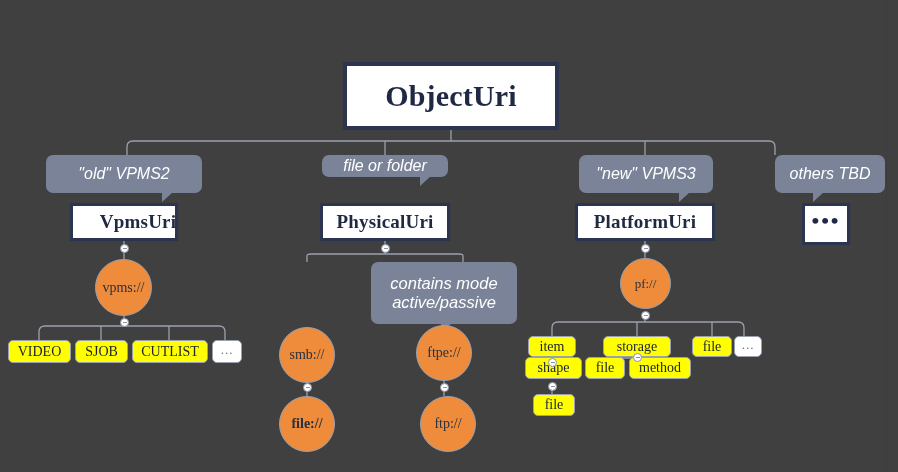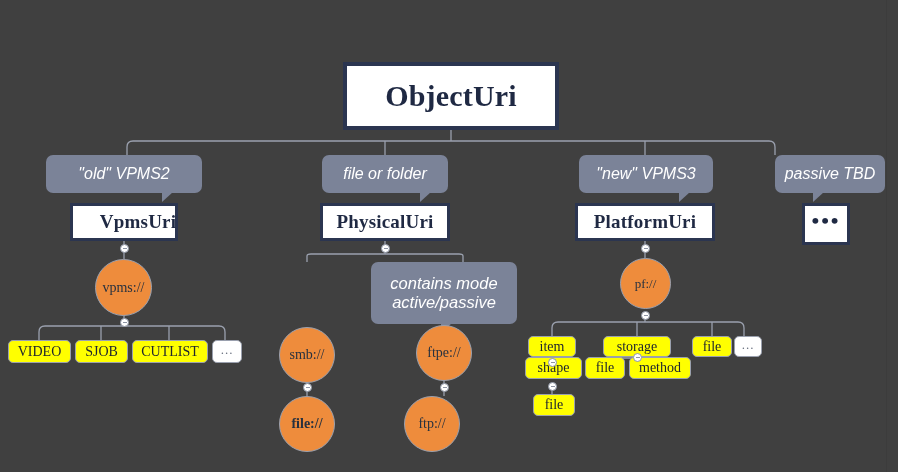--- a/index.html
+++ b/index.html
@@ -211,21 +211,21 @@
   <div class="leafbox" style="left:75px; top:340px; width:53px; height:23px;">
     <span>SJOB</span>
   </div>
   <div class="leafbox" style="left:132px; top:340px; width:76px; height:23px;">
     <span>CUTLIST</span>
   </div>
   <div class="leafbox blank" style="left:212px; top:340px; width:30px; height:23px;">
     <span>...</span>
   </div>
 
-  <div class="callout" style="left:322px; top:155px; width:126px; height:38px;">
+  <div class="callout" style="left:322px; top:155px; width:126px; height:22px;">
     <span>file or folder</span>
     <span class="tail" style="left:98px;"></span>
   </div>
 
   <div class="classbox lvl2" style="left:320px; top:203px; width:130px; height:38px;">
     <span>PhysicalUri</span>
   </div>
   <div class="toggle" style="left:381px; top:244px;"></div>
 
 
@@ -242,21 +242,21 @@
   </div>
   <div class="toggle" style="left:303px; top:383px;"></div>
   <div class="circlenode" style="left:279px; top:396px; width:56px; height:56px;font-weight:bold;">
     <span>file://</span>
   </div>
 
   <div class="circlenode" style="left:416px; top:325px; width:56px; height:56px;">
     <span>ftpe://</span>
   </div>
   <div class="toggle" style="left:440px; top:383px;"></div>
-  <div class="circlenode" style="left:404px; top:396px; width:56px; height:56px;">
+  <div class="circlenode" style="left:420px; top:396px; width:56px; height:56px;">
     <span>ftp://</span>
   </div>
 
   <div class="callout" style="left:579px; top:155px; width:134px; height:38px;">
     <span>"new" VPMS3</span>
     <span class="tail" style="left:100px;"></span>
   </div>
 
   <div class="classbox lvl2" style="left:575px; top:203px; width:140px; height:38px;">
     <span>PlatformUri</span>
@@ -292,21 +292,21 @@
 
   <div class="toggle" style="left:633px; top:353px;"></div>
   <div class="leafbox" style="left:585px; top:357px; width:40px; height:22px;">
     <span>file</span>
   </div>
   <div class="leafbox" style="left:629px; top:357px; width:62px; height:22px;">
     <span>method</span>
   </div>
 
   <div class="callout" style="left:775px; top:155px; width:110px; height:38px;">
-    <span>passive TBD</span>
+    <span>others TBD</span>
     <span class="tail" style="left:38px;"></span>
   </div>
 
   <div class="classbox dots" style="left:802px; top:203px; width:48px; height:42px;">
     <span>•••</span>
   </div>
 
   <div class="divider" style="left:886px;"></div>
 
 </div>

